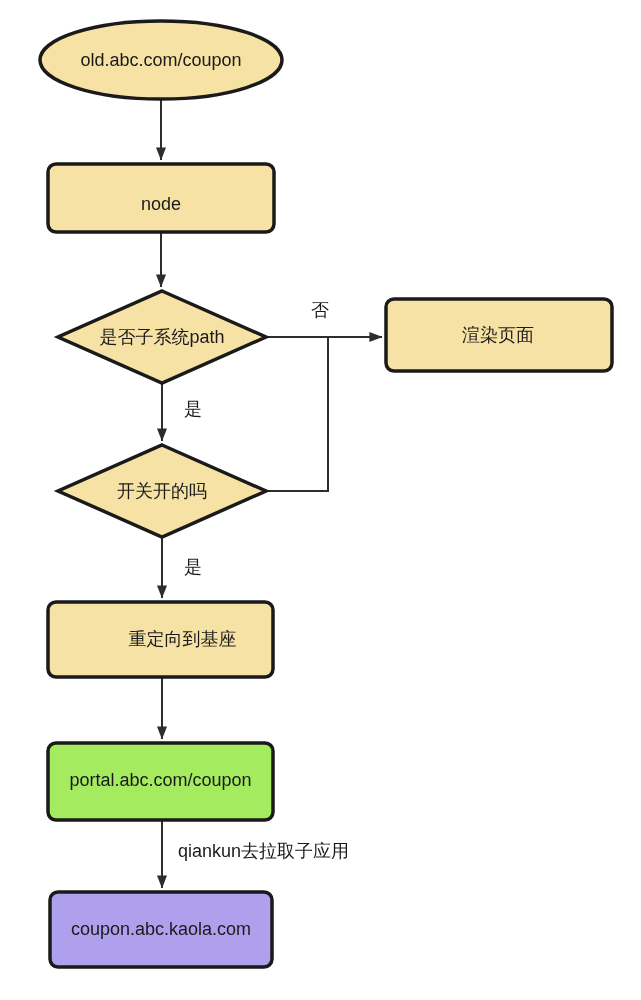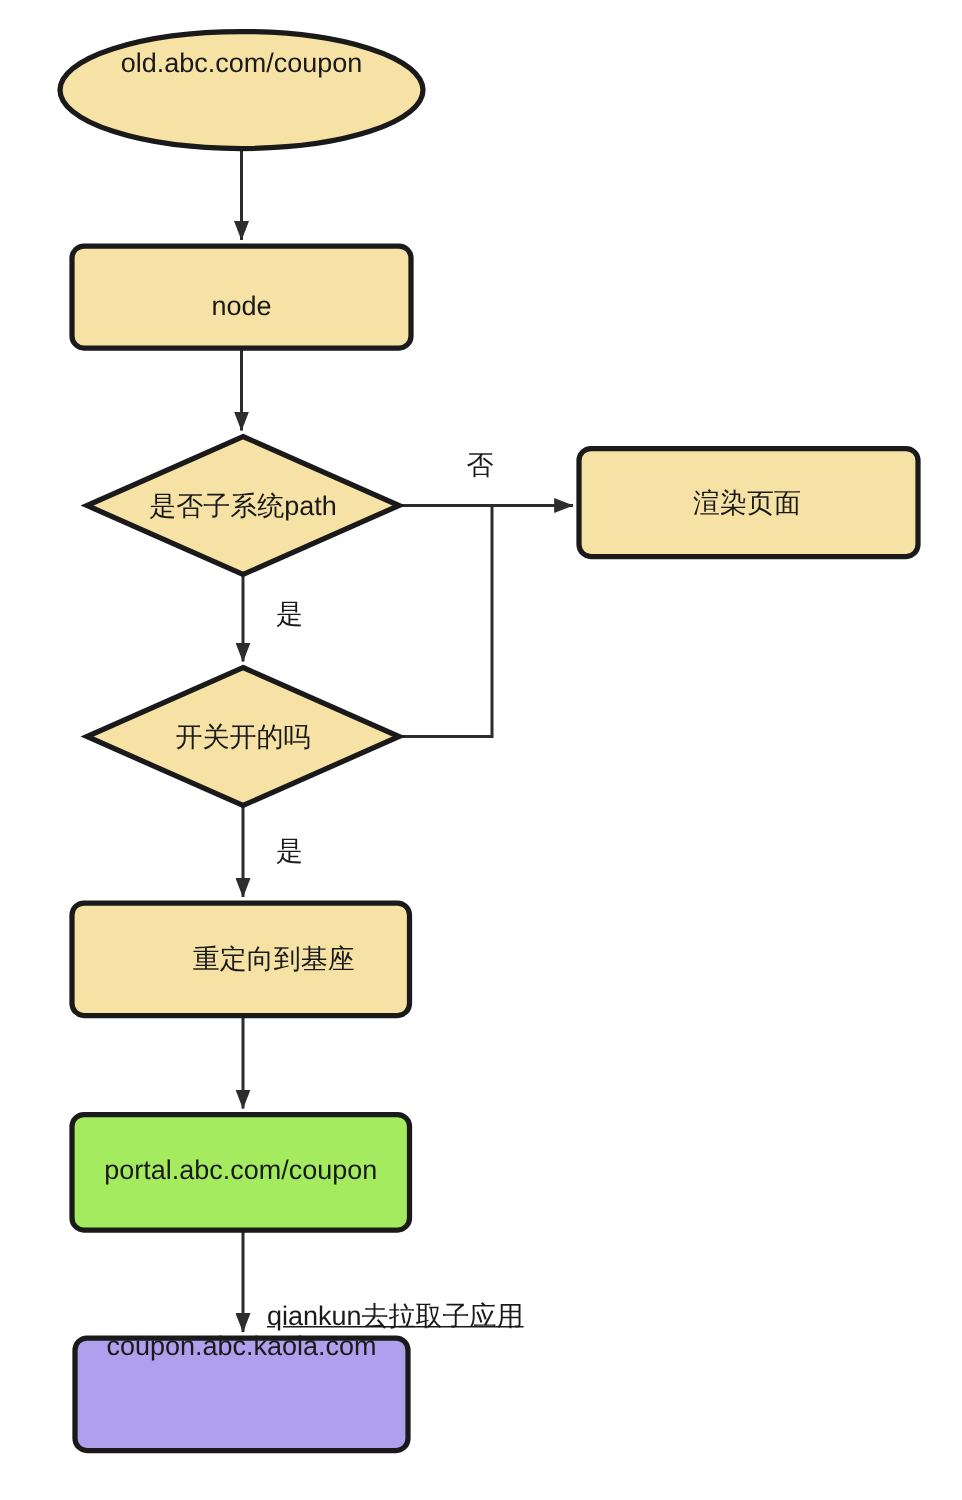--- a/index.html
+++ b/index.html
@@ -69,37 +69,37 @@
 
     <polygon class="shape-stroke" points="162,445 266,491 162,537 58,491" fill="#F7E2A5"></polygon>
 
     <rect class="shape-stroke" x="48" y="602" width="225" height="75" rx="8" fill="#F7E2A5"></rect>
 
     <rect class="shape-stroke" x="48" y="743" width="225" height="77" rx="8" fill="#A4EB5F"></rect>
 
     <rect class="shape-stroke" x="50" y="892" width="222" height="75" rx="8" fill="#AFA0EE"></rect>
   </svg>
 
-  <div class="lbl" style="left:40px; top:3px; width:242px; height:78px;text-align:center;">old.abc.com/coupon</div>
+  <div class="lbl" style="left:40px; top:21px; width:242px; height:78px;text-align:center;">old.abc.com/coupon</div>
 
   <div class="lbl" style="left:48px; top:164px; width:226px; height:80px;">node</div>
 
   <div class="lbl" style="left:58px; top:291px; width:208px; height:92px;">是否子系统path</div>
 
   <div class="lbl" style="left:386px; top:299px; width:224px; height:72px;">渲染页面</div>
 
   <div class="lbl" style="left:58px; top:445px; width:208px; height:92px;text-align:right;">开关开的吗</div>
 
   <div class="lbl" style="left:48px; top:602px; width:269px; height:75px;">重定向到基座</div>
 
   <div class="lbl" style="left:48px; top:743px; width:225px; height:75px;">portal.abc.com/coupon</div>
 
-  <div class="lbl" style="left:50px; top:860px; width:222px; height:75px;border-radius:17px;">coupon.abc.kaola.com</div>
+  <div class="lbl" style="left:50px; top:892px; width:222px; height:75px;border-radius:17px;">coupon.abc.kaola.com</div>
 
   <div class="edge-lbl" style="left:311px; top:300px;">否</div>
 
   <div class="edge-lbl" style="left:184px; top:399px;">是</div>
 
   <div class="edge-lbl" style="left:184px; top:557px;">是</div>
 
-  <div class="edge-lbl" style="left:178px; top:867px;text-decoration:underline;">qiankun去拉取子应用</div>
+  <div class="edge-lbl" style="left:178px; top:841px;">qiankun去拉取子应用</div>
 
 </div>
 
 </body></html>

